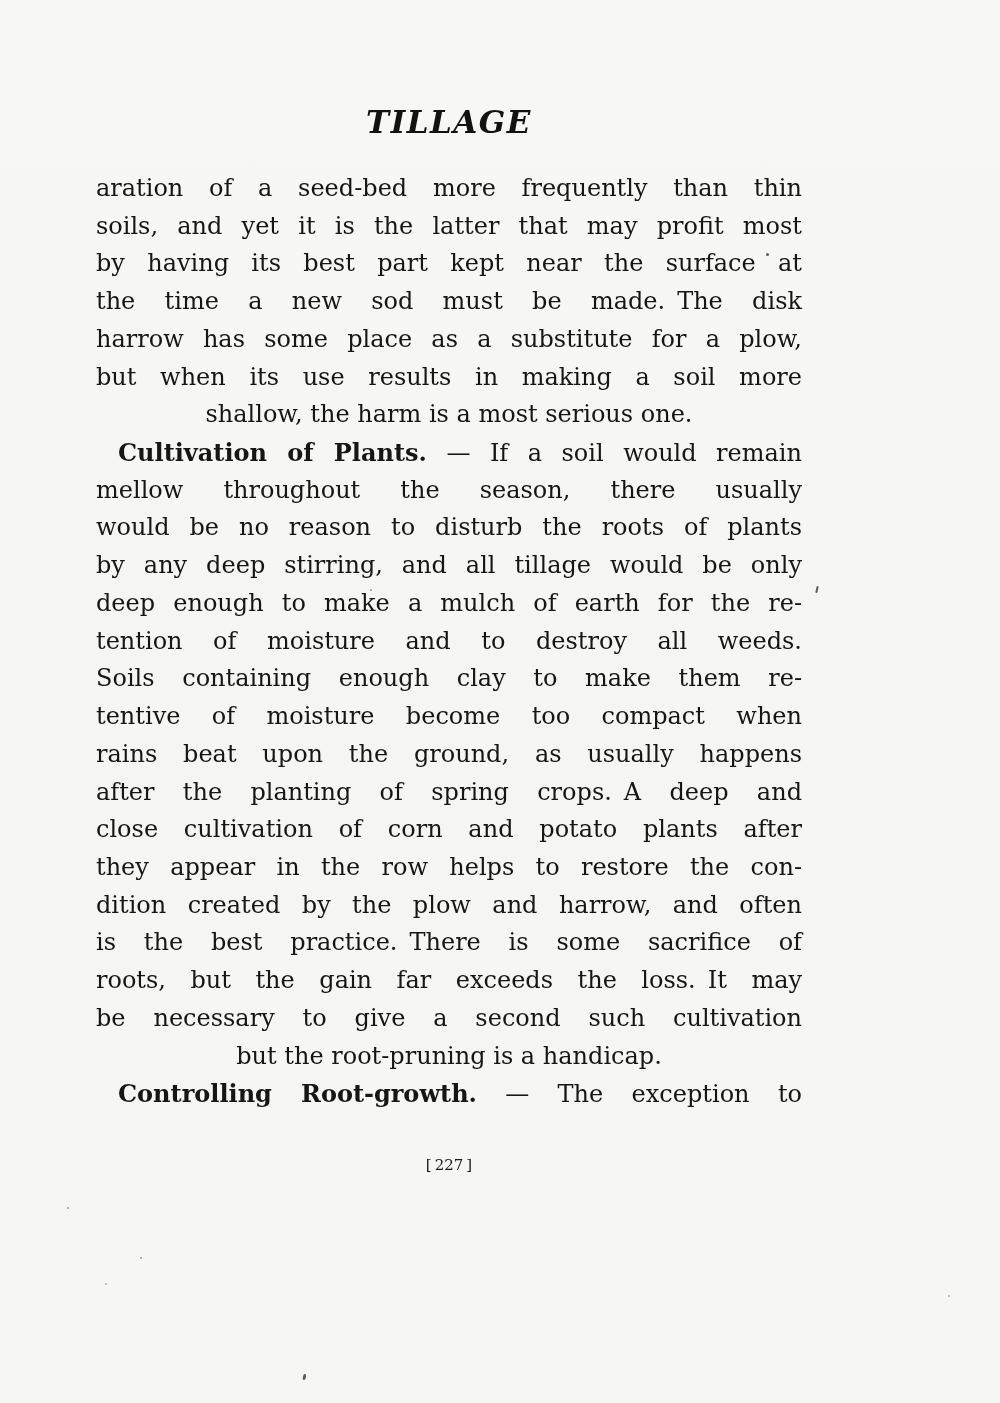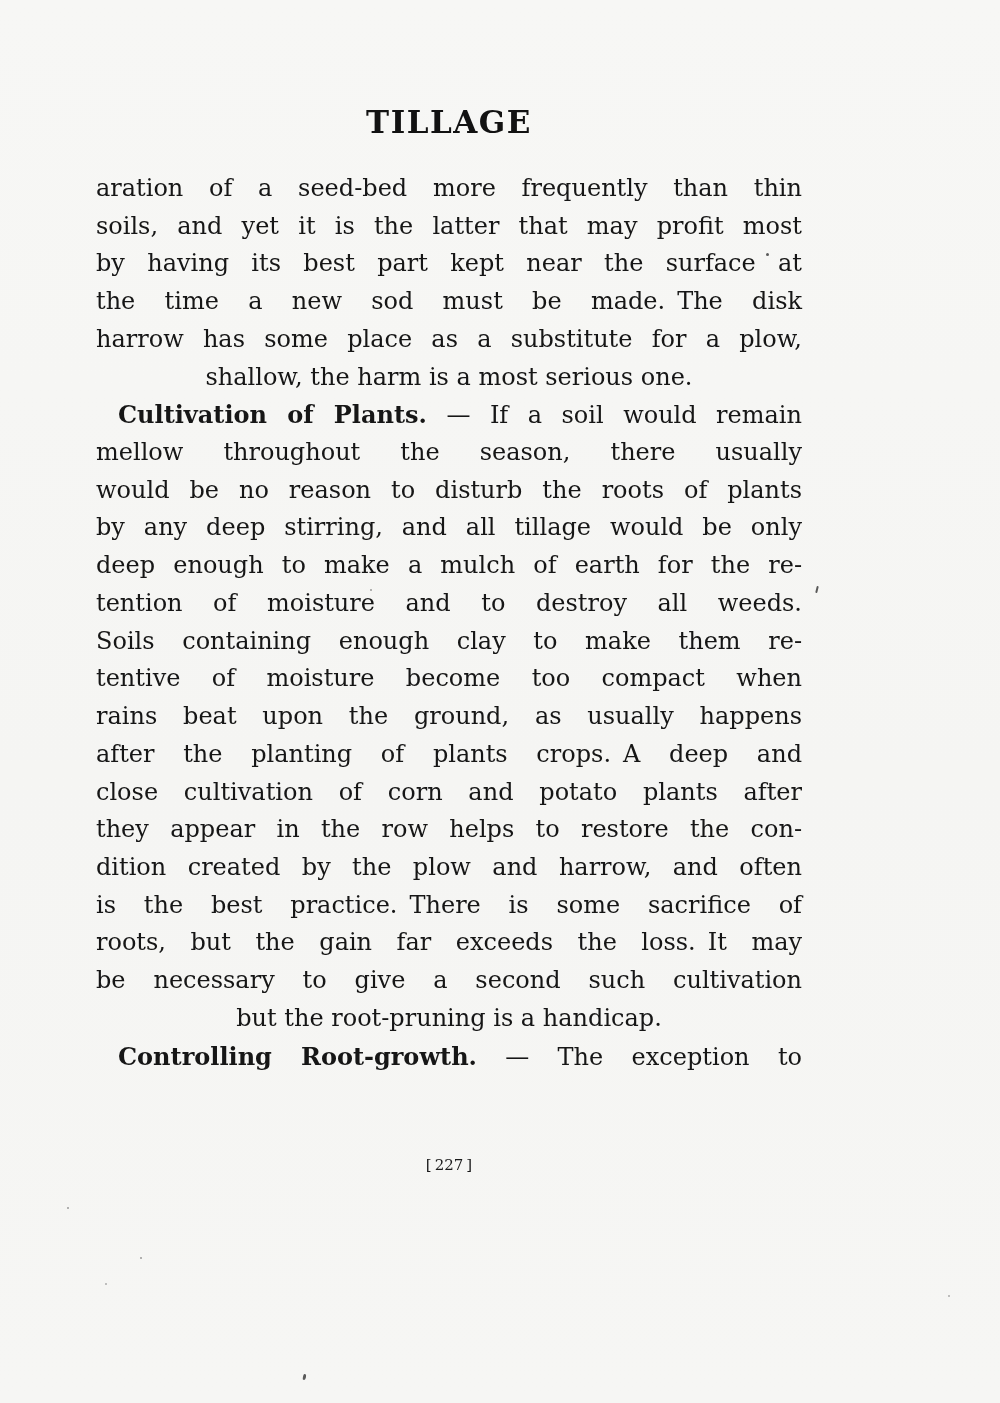--- a/index.html
+++ b/index.html
@@ -24,20 +24,21 @@
     position: absolute;
     top: 104px;
     left: 96px;
     width: 706px;
     text-align: center;
     font-size: 31px;
     font-weight: bold;
     letter-spacing: 1.5px;
     color: #121212;
     line-height: 36px;
+    font-style: italic;
   }
   .body-text {
     position: absolute;
     top: 170px;
     left: 96px;
     width: 706px;
     font-size: 24px;
     color: #161616;
   }
   .body-text .line {
@@ -87,31 +88,32 @@
 <div class="scan-page">
 
   <div class="page-title">TILLAGE</div>
 
   <div class="body-text">
       <div class="line just">aration of a seed-bed more frequently than thin</div>
       <div class="line just">soils, and yet it is the latter that may profit most</div>
       <div class="line just">by having its best part kept near the surface at</div>
       <div class="line just">the time a new sod must be made. The disk</div>
       <div class="line just">harrow has some place as a substitute for a plow,</div>
+      <div class="line just">but when its use results in making a soil more</div>
       <div class="line">shallow, the harm is a most serious one.</div>
       <div class="line just indent"><span class="b">Cultivation of Plants.</span><span> — If a soil would remain</span></div>
       <div class="line just">mellow throughout the season, there usually</div>
       <div class="line just">would be no reason to disturb the roots of plants</div>
       <div class="line just">by any deep stirring, and all tillage would be only</div>
       <div class="line just">deep enough to make a mulch of earth for the re-</div>
       <div class="line just">tention of moisture and to destroy all weeds.</div>
       <div class="line just">Soils containing enough clay to make them re-</div>
       <div class="line just">tentive of moisture become too compact when</div>
       <div class="line just">rains beat upon the ground, as usually happens</div>
-      <div class="line just">after the planting of plants crops. A deep and</div>
+      <div class="line just">after the planting of spring crops. A deep and</div>
       <div class="line just">close cultivation of corn and potato plants after</div>
       <div class="line just">they appear in the row helps to restore the con-</div>
       <div class="line just">dition created by the plow and harrow, and often</div>
       <div class="line just">is the best practice. There is some sacrifice of</div>
       <div class="line just">roots, but the gain far exceeds the loss. It may</div>
       <div class="line just">be necessary to give a second such cultivation</div>
       <div class="line">but the root-pruning is a handicap.</div>
       <div class="line just indent"><span class="b">Controlling Root-growth.</span><span> — The exception to</span></div>
     </div>
 

